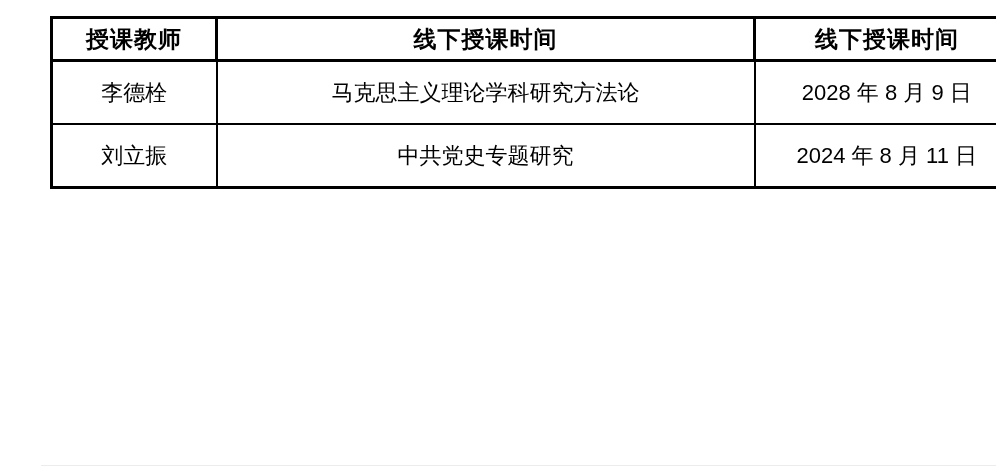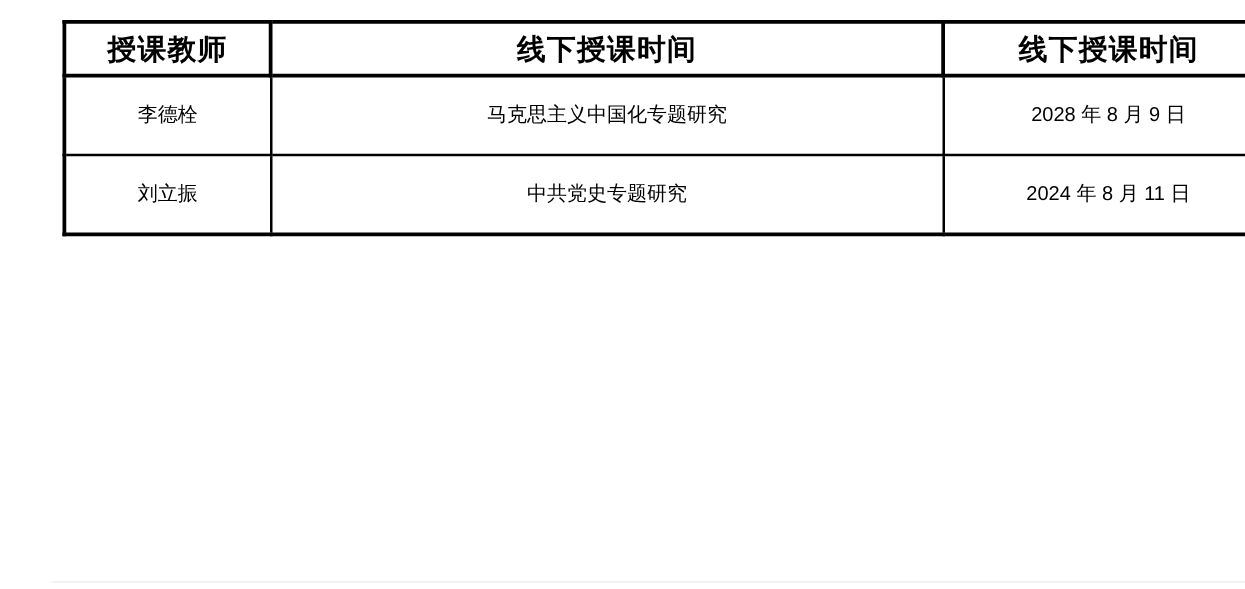--- a/index.html
+++ b/index.html
@@ -36,21 +36,21 @@
       font-size: 23px;
       font-weight: 700;
       text-align: center;
       vertical-align: middle;
       padding: 0;
       letter-spacing: 1px;
     }
     table.schedule td {
       border: 2px solid #000000;
       height: 61px;
-      font-size: 16px;
+      font-size: 22px;
       font-weight: 400;
       text-align: center;
       vertical-align: middle;
       padding: 0 24px;
     }
     table.schedule {
       border: 3px solid #000000;
     }
     .page-edge-line {
       position: absolute;
@@ -75,21 +75,21 @@
     <thead>
       <tr>
         <th>授课教师</th>
         <th>线下授课时间</th>
         <th>线下授课时间</th>
       </tr>
     </thead>
     <tbody>
       <tr>
         <td>李德栓</td>
-        <td>马克思主义中国化专题研究</td>
+        <td>马克思主义理论学科研究方法论</td>
         <td>2028 年 8 月 9 日</td>
       </tr>
       <tr>
         <td>刘立振</td>
         <td>中共党史专题研究</td>
         <td>2024 年 8 月 11 日</td>
       </tr>
     </tbody>
   </table>
 

